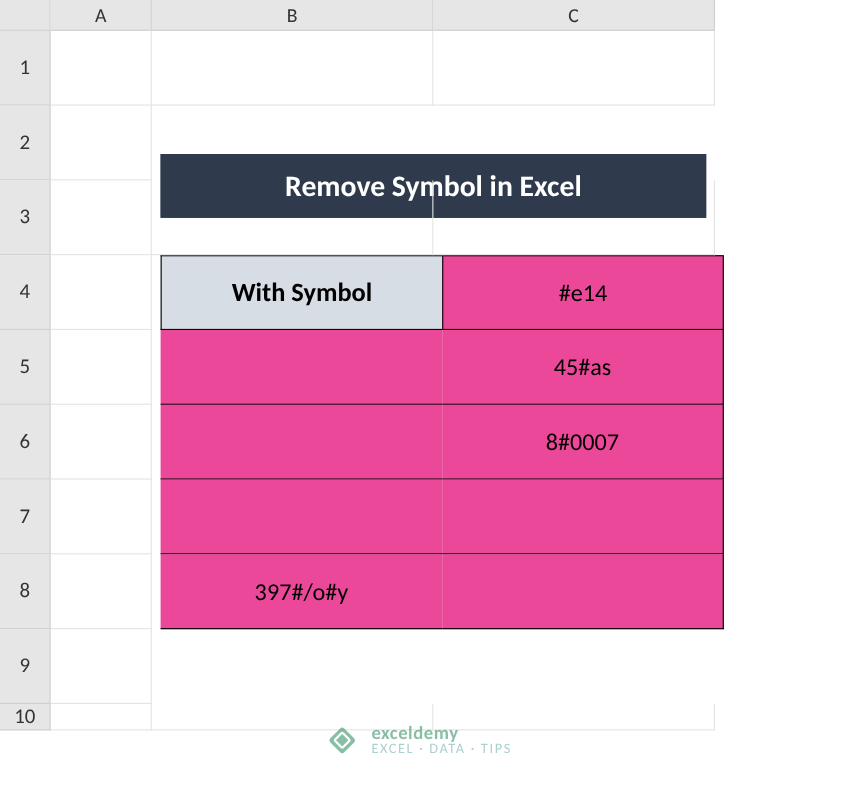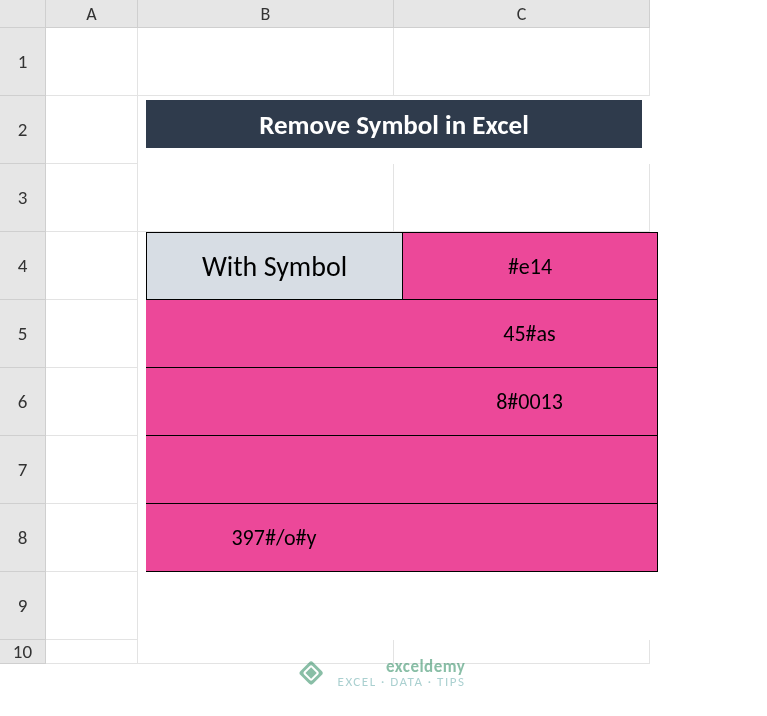--- a/index.html
+++ b/index.html
@@ -36,40 +36,41 @@
 .title-wrap {
   grid-column: 3 / span 2;
   grid-row: 3;
   margin: 4px 8px 4px 8px;
 }
 .title {
   background: #2f3b4c;
   color: #ffffff;
   font-weight: 700;
   font-size: 27px;
-  height: 48px;
+  height: 58px;
   display: flex;
   align-items: center;
   justify-content: center;
   border: 1px solid #2f3b4c;
+  margin-top: 40px;
 }
 
 .dtable {
   grid-column: 3 / span 2;
   grid-row: 5 / span 6;
   display: grid;
   grid-template-columns: 256px 256px;
   grid-template-rows: repeat(6, 68px);
   margin-left: 8px;
   margin-right: 8px;
 }
 .dth {
   background: #d7dde4;
-  font-weight: 400;
-  font-size: 28px;
+  font-weight: 700;
+  font-size: 24px;
   display: flex;
   align-items: center;
   justify-content: center;
   border: 1px solid #000;
 }
 .dtd {
   background: #ec4899;
   font-size: 22px;
   display: flex;
   align-items: center;
@@ -85,21 +86,20 @@
 
 .wm {
   position: absolute;
   left: 50%;
   transform: translateX(-50%);
   bottom: 28px;
   display: flex;
   align-items: center;
   gap: 18px;
   opacity: 0.55;
-  text-align: right;
 }
 .wm-logo {
   width: 18px; height: 18px;
   background: #2a8a5f;
   transform: rotate(45deg);
   border-radius: 3px;
   position: relative;
 }
 .wm-logo::after{
   content:"";
@@ -139,21 +139,21 @@
 
   <div class="rowhdr">4</div>
   <div class="cell"></div>
 
   <div class="dtable">
     <div class="dth">With Symbol</div>
     <div class="dtd">#e14</div>
     <div class="dtd"></div>
     <div class="dtd">45#as</div>
     <div class="dtd"></div>
-    <div class="dtd">8#0013</div>
+    <div class="dtd">8#0007</div>
     <div class="dtd"></div>
     <div class="dtd"></div>
     <div class="dtd">397#/o#y</div>
     <div class="dtd"></div>
   </div>
 
   <div class="rowhdr">5</div>
   <div class="cell"></div>
 
   <div class="rowhdr">6</div>

